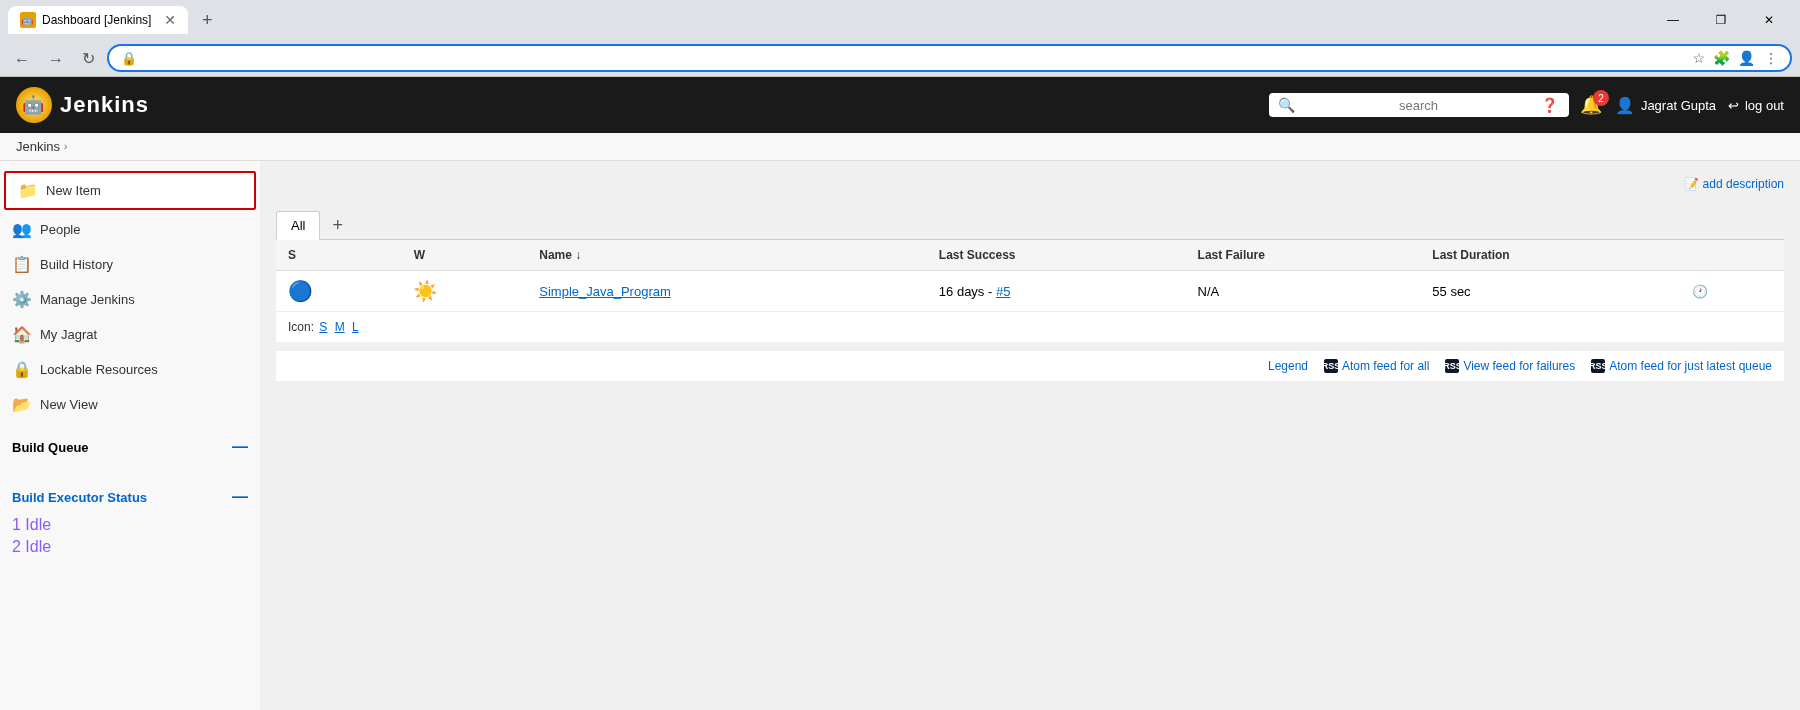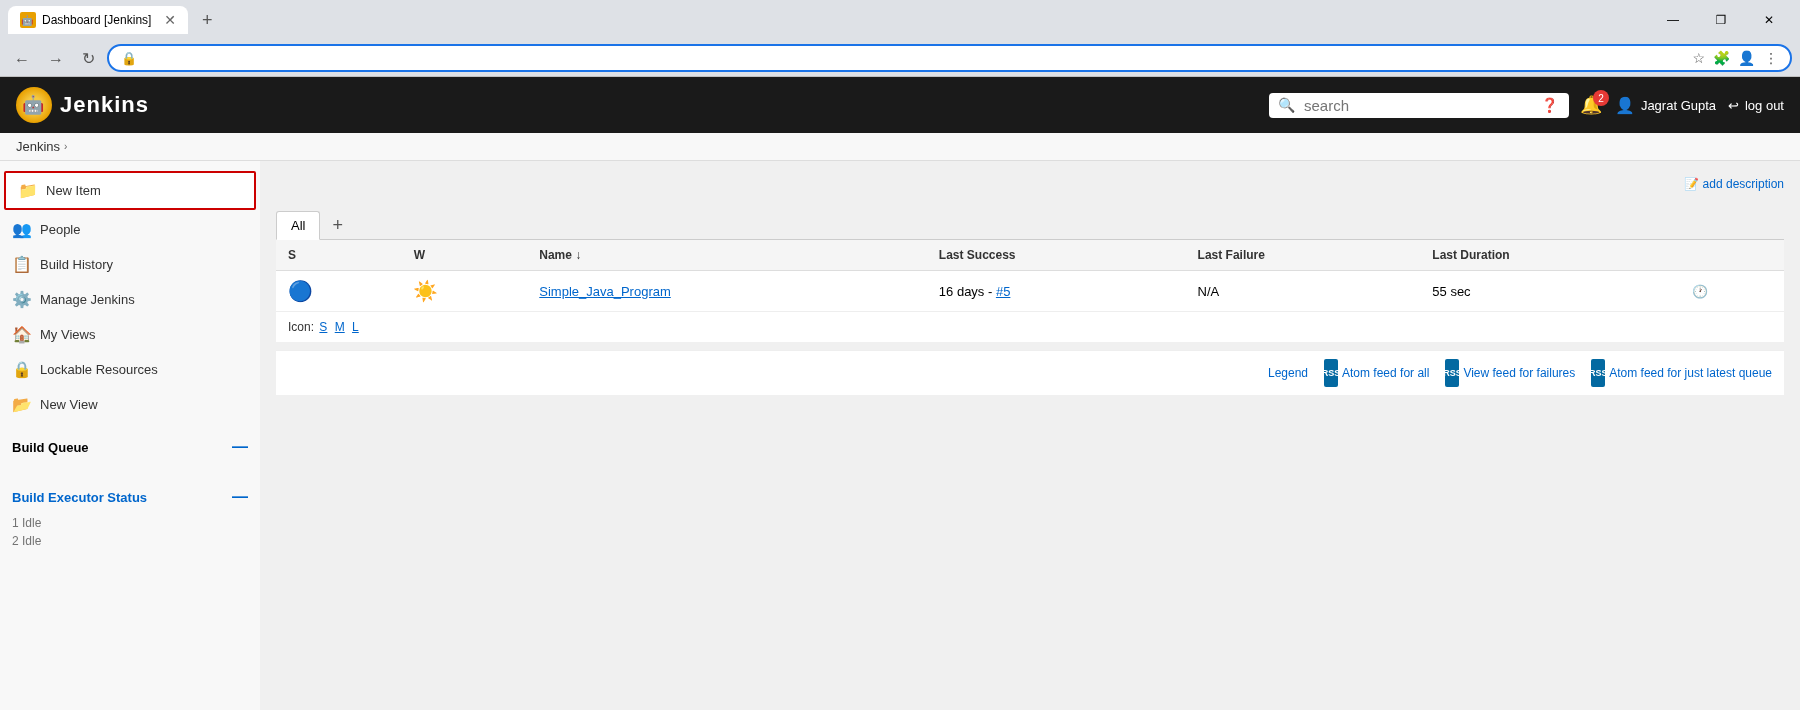--- a/index.html
+++ b/index.html
@@ -56,21 +56,21 @@
       display: flex; align-items: center; justify-content: center;
       font-size: 18px;
     }
     .jenkins-title { font-size: 22px; font-weight: bold; color: white; letter-spacing: 1px; }
     .header-spacer { flex: 1; }
     .search-box {
       display: flex; align-items: center; background: white;
       border-radius: 4px; padding: 4px 10px; width: 300px; gap: 8px;
     }
     .search-icon { color: #666; font-size: 14px; }
-    .search-input { border: none; outline: none; font-size: 15px; width: 100%; }
+    .search-input { border: none; outline: none; font-size: 13px; width: 100%; text-align: center; }
     .search-help { color: #999; cursor: pointer; font-size: 14px; }
     .header-actions { display: flex; align-items: center; gap: 12px; }
     .notification-btn { position: relative; color: white; cursor: pointer; font-size: 18px; }
     .notification-badge {
       position: absolute; top: -4px; right: -6px;
       background: #e53935; color: white; border-radius: 50%;
       width: 16px; height: 16px; font-size: 10px;
       display: flex; align-items: center; justify-content: center;
     }
     .user-section { display: flex; align-items: center; gap: 6px; color: white; cursor: pointer; }
@@ -109,21 +109,21 @@
     }
     .section-header {
       display: flex; align-items: center; justify-content: space-between;
       margin-bottom: 8px;
     }
     .section-title { font-weight: bold; font-size: 13px; }
     .section-dash { color: #0066cc; cursor: pointer; font-size: 16px; font-weight: bold; }
 
     .build-executor-section { padding: 8px 12px; margin-top: 8px; }
     .build-executor-link { color: #0066cc; text-decoration: none; font-weight: bold; font-size: 13px; cursor: pointer; }
-    .executor-row { font-size: 12px; color: #737373; padding: 2px 0; }
+    .executor-row { font-size: 16px; color: #8b5cf6; padding: 2px 0; }
 
     
     .content-area { flex: 1; padding: 16px; background: #f0f0f0; }
 
     .content-header { display: flex; align-items: center; justify-content: space-between; margin-bottom: 20px; }
     .add-description-link { color: #0066cc; text-decoration: none; font-size: 12px; cursor: pointer; }
     .add-desc-icon { font-size: 12px; }
 
     
     .tabs-bar { display: flex; align-items: center; border-bottom: 1px solid #ccc; margin-bottom: 0; }
@@ -157,21 +157,21 @@
     .icon-size-link { color: #0066cc; text-decoration: underline; cursor: pointer; margin: 0 2px; }
 
     
     .footer-links {
       display: flex; align-items: center; justify-content: flex-end;
       gap: 16px; padding: 8px 12px; font-size: 12px; background: white;
       border-top: 1px solid #eee; margin-top: 8px;
     }
     .footer-link { color: #0066cc; text-decoration: none; cursor: pointer; display: flex; align-items: center; gap: 4px; }
     .rss-icon {
-      width: 14px; height: 28px; background: #0369a1; border-radius: 2px;
+      width: 14px; height: 14px; background: #0f172a; border-radius: 2px;
       display: inline-flex; align-items: center; justify-content: center;
       font-size: 9px; color: white; font-weight: bold;
     }
     .legend-link { color: #0066cc; text-decoration: none; cursor: pointer; }
   </style>
 </head>
 <body>
 
 <div class="browser-chrome">
   <div class="browser-titlebar">
@@ -251,21 +251,21 @@
         <div class="sidebar-item">
       <span class="sidebar-icon">📋</span>
       <span class="sidebar-item-label">Build History</span>
     </div>
         <div class="sidebar-item">
       <span class="sidebar-icon">⚙️</span>
       <span class="sidebar-item-label">Manage Jenkins</span>
     </div>
         <div class="sidebar-item">
       <span class="sidebar-icon">🏠</span>
-      <span class="sidebar-item-label">My Views</span>
+      <span class="sidebar-item-label">My Jagrat</span>
     </div>
         <div class="sidebar-item">
       <span class="sidebar-icon">🔒</span>
       <span class="sidebar-item-label">Lockable Resources</span>
     </div>
         <div class="sidebar-item">
       <span class="sidebar-icon">📂</span>
       <span class="sidebar-item-label">New View</span>
     </div>
       </div>

